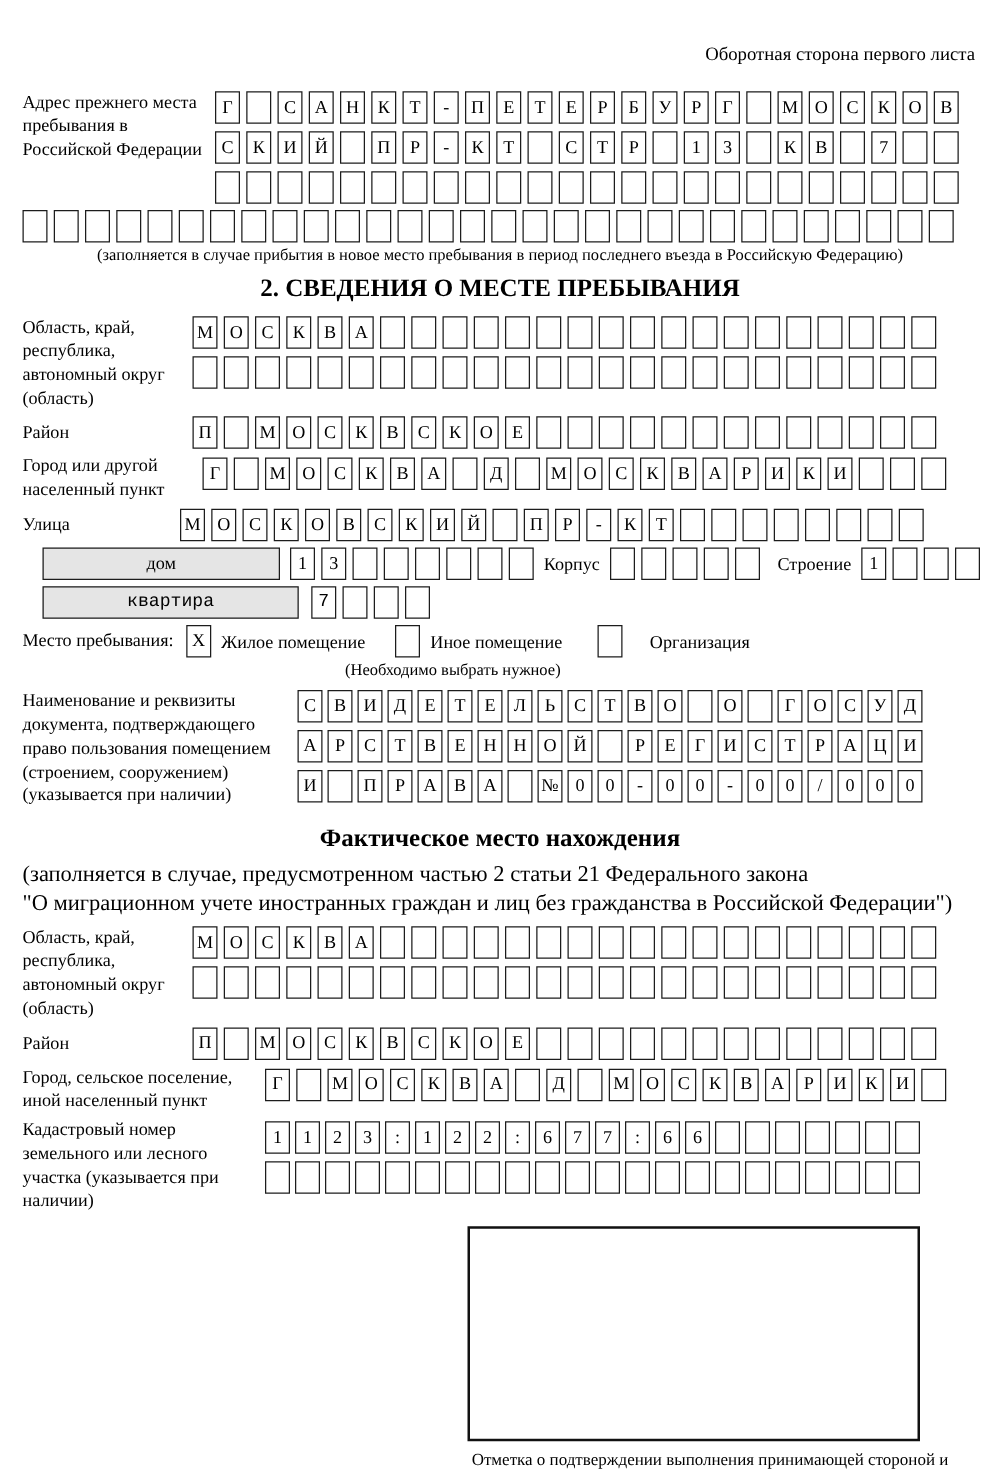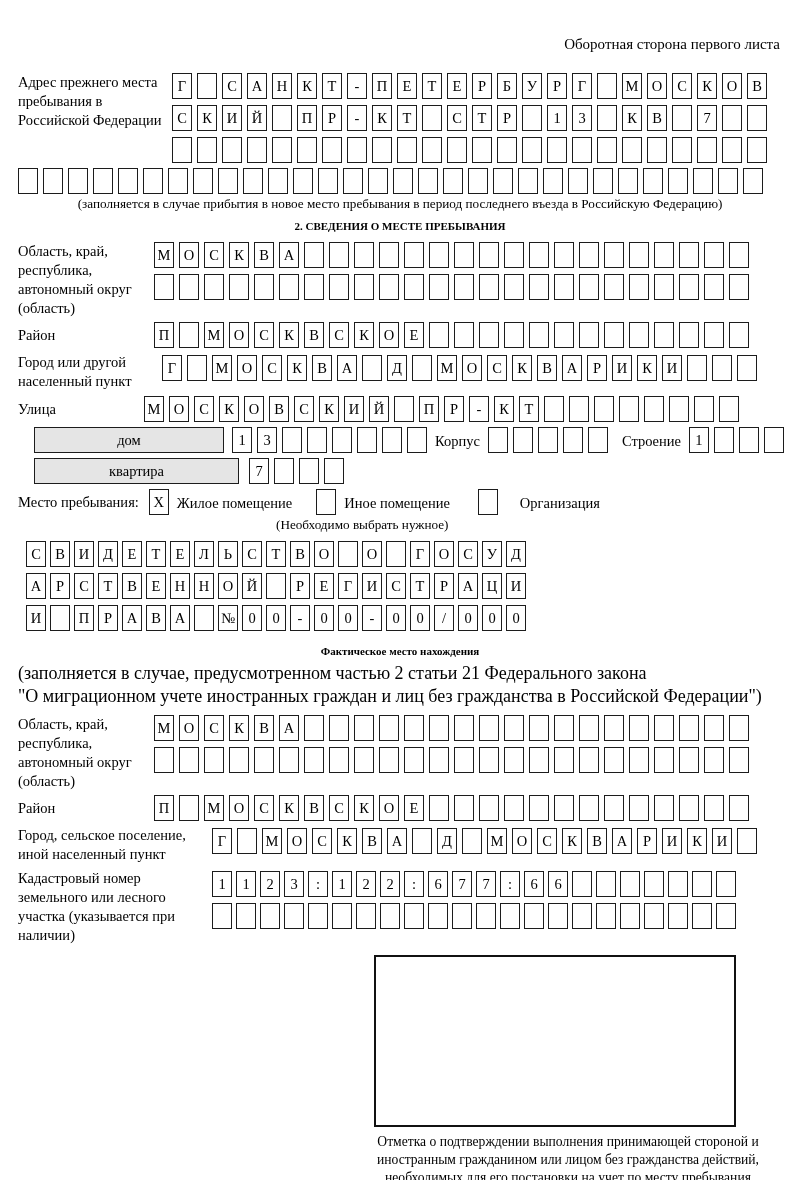--- a/index.html
+++ b/index.html
@@ -8,21 +8,21 @@
   .sheet-title{text-align:right;font-size:15px;margin:16px 2px 20px 0;}
   .cells{display:flex;gap:5px;}
   .cells.tight{gap:4px;}
   .cell{flex:none;width:20px;height:26px;border:1.8px solid #1c1c1c;box-sizing:border-box;
         display:flex;align-items:center;justify-content:center;font-size:14.5px;background:#fff;}
   .fieldblock{display:flex;align-items:flex-start;margin-bottom:5px;}
   .lbl{font-size:14.5px;line-height:1.3;flex:none;}
   .rows{display:flex;flex-direction:column;gap:6px;}
   .caption{font-size:13.2px;margin:2px 0 8px 0;}
   .caption.center{text-align:center;}
-  .sec-header{text-align:center;font-weight:bold;font-size:11px;margin:8px 0 10px 0;}
+  .sec-header{text-align:center;font-weight:bold;font-size:20px;margin:8px 0 10px 0;}
   .widebox{flex:none;height:26px;border:1.8px solid #1c1c1c;box-sizing:border-box;
            display:flex;align-items:center;justify-content:center;font-size:14.5px;background:#e5e5e5;}
   .inline-lbl{font-size:14.5px;margin:2px 8px 0 8px;}
   .hint{font-size:13.2px;margin:2px 0 8px 258px;}
   .stamp-wrap{width:412px;margin-left:auto;margin-right:8px;margin-top:10px;}
   .stamp-box{width:362px;height:172px;border:2px solid #111;box-sizing:border-box;margin-left:12px;background:#fff;}
   .stamp-caption{font-size:13.6px;text-align:center;margin-top:6px;line-height:1.35;}
   .subnote{text-align:left;font-size:18px;margin:2px 0;}
   .mb2{margin-bottom:2px;}
 </style>
@@ -322,21 +322,21 @@
       </div>
     <div class="inline-lbl" style="margin-left:14px;">Строение</div>
     <div class="cells">
         <div class="cell">1</div>
         <div class="cell"></div>
         <div class="cell"></div>
         <div class="cell"></div>
       </div>
   </div>
 
-  <div class="fieldblock" style="margin-left:16px;align-items:center;">
+  <div class="fieldblock" style="margin-left:16px;align-items:center;font-family:Liberation Mono, monospace;">
     <div class="widebox" style="width:205px;">квартира</div>
     <div class="cells" style="margin-left:10px;">
         <div class="cell">7</div>
         <div class="cell"></div>
         <div class="cell"></div>
         <div class="cell"></div>
       </div>
   </div>
 
   <div class="fieldblock" style="align-items:center;margin-bottom:2px;">
@@ -344,20 +344,21 @@
     <div class="cell" style="margin-left:10px;">X</div>
     <div class="inline-lbl">Жилое помещение</div>
     <div class="cell" style="margin-left:16px;"></div>
     <div class="inline-lbl">Иное помещение</div>
     <div class="cell" style="margin-left:20px;"></div>
     <div class="inline-lbl" style="margin-left:22px;">Организация</div>
   </div>
   <div class="hint">(Необходимо выбрать нужное)</div>
 
   <div class="fieldblock">
+    <div class="lbl" style="width:212px;">Наименование и реквизиты документа, подтверждающего право пользования помещением (строением, сооружением) (указывается при наличии)</div>
     <div class="rows" style="margin-left:8px;">
       <div class="cells tight">
           <div class="cell">С</div>
           <div class="cell">В</div>
           <div class="cell">И</div>
           <div class="cell">Д</div>
           <div class="cell">Е</div>
           <div class="cell">Т</div>
           <div class="cell">Е</div>
           <div class="cell">Л</div>

